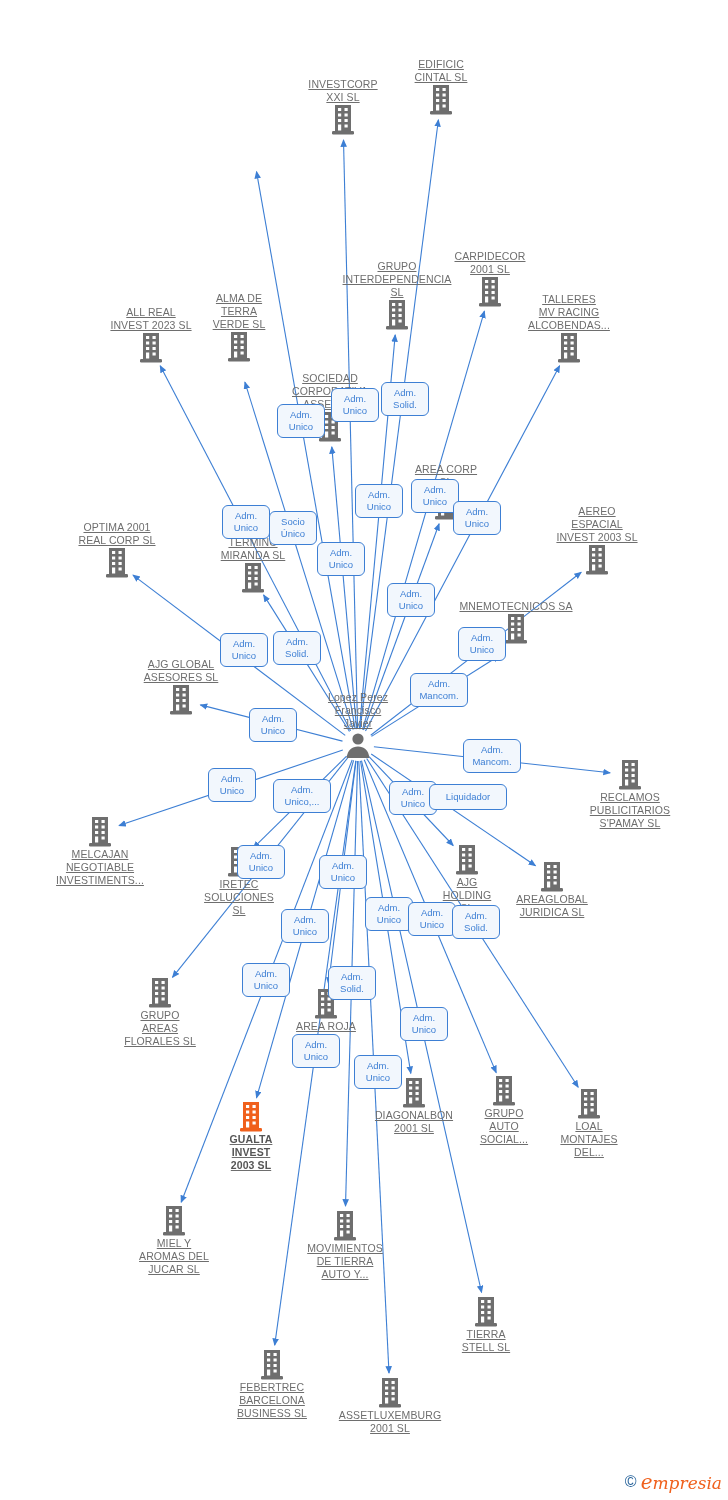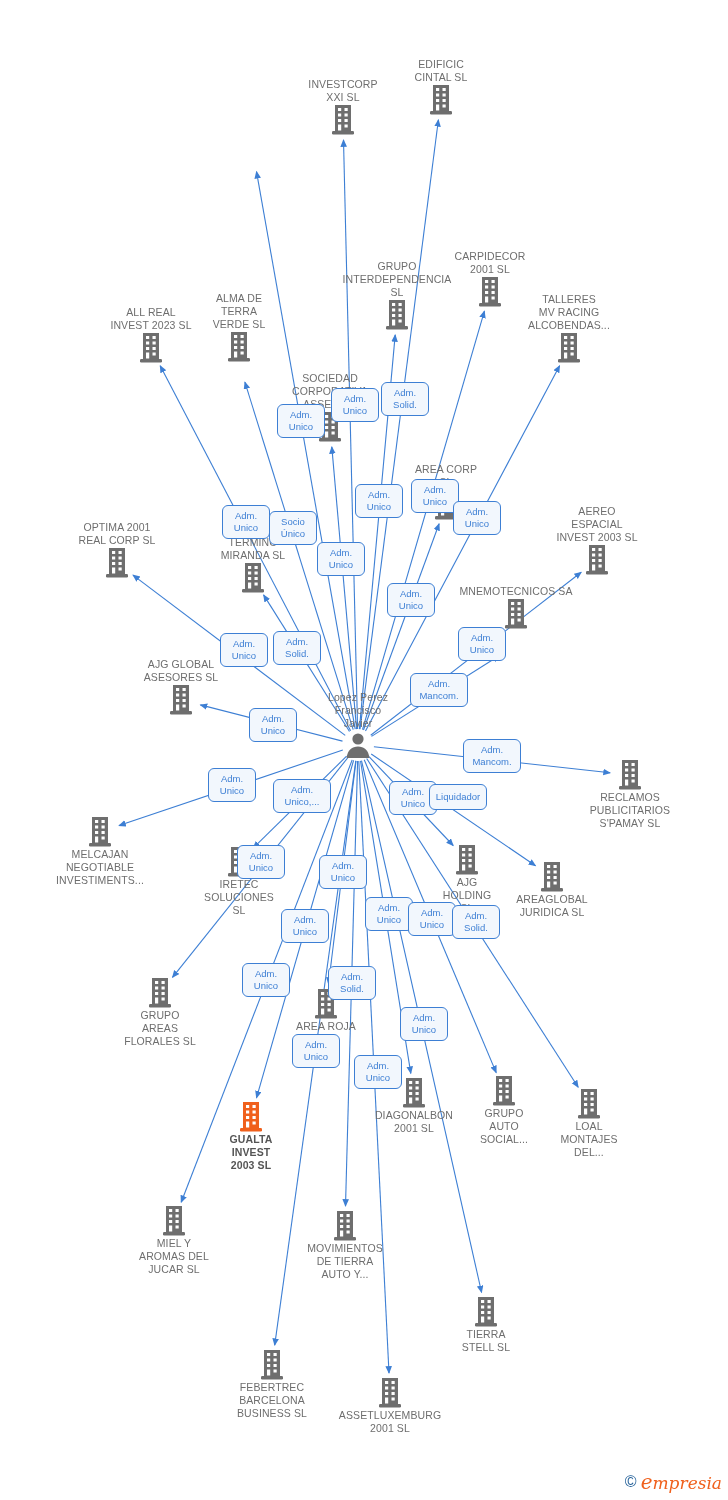--- a/index.html
+++ b/index.html
@@ -16,20 +16,21 @@
 
   .node{
     position:absolute;
     width:120px;
     margin-left:-60px;
     text-align:center;
     font-size:10.5px;
     line-height:13px;
     color:#6e6e6e;
     letter-spacing:.1px;
+    text-decoration:underline;
   }
   .node .ico{display:block;}
   .node .ico svg{display:block;margin:0 auto;}
   .node .lbl{display:block;white-space:pre-line;}
   .node.lbl-above .lbl{order:-1;}
   .node.lbl-above{display:flex;flex-direction:column;}
   .node.lbl-below{display:flex;flex-direction:column;justify-content:flex-end;}
   .node.hl .lbl{color:#555;font-weight:bold;}
 
   .badge{
@@ -42,21 +43,21 @@
     font-size:9.5px;
     line-height:12px;
     text-align:center;
     padding:4px 3px;
     width:48px;
     margin-left:-24px;
     margin-top:-16px;
     white-space:pre-line;
   }
   .badge.wide{width:58px;margin-left:-29px;}
-  .badge.w1{width:58px;margin-left:-31px;padding:6px 2px;}
+  .badge.w1{width:78px;margin-left:-31px;padding:6px 2px;}
 
   #watermark{
     position:absolute;right:6px;bottom:6px;
     display:flex;align-items:center;gap:4px;
     font-size:17px;
   }
   #watermark .cmark{color:#27639b;font-size:16px;}
   #watermark .wname{color:#f0601c;font-style:italic;font-family:"DejaVu Serif",serif;font-size:17px;}
   #watermark .wname .cap{font-size:20px;}
 </style>
@@ -329,21 +330,21 @@
           <rect x="15.5" y="4" width="3.2" height="3" fill="#fff"></rect>
           <rect x="9" y="9.5" width="3.2" height="3" fill="#fff"></rect>
           <rect x="15.5" y="9.5" width="3.2" height="3" fill="#fff"></rect>
           <rect x="9" y="15" width="3.2" height="3" fill="#fff"></rect>
           <rect x="15.5" y="15" width="3.2" height="3" fill="#fff"></rect>
           <rect x="9" y="20.5" width="3.2" height="6" fill="#fff"></rect>
           <rect x="15.5" y="20.5" width="3.2" height="3" fill="#fff"></rect>
         </svg>
       </span>
     </div>
-    <div class="node lbl-above" style="left: 516px; top: 585px;">
+    <div class="node lbl-above" style="left: 516px; top: 600px;">
       <span class="lbl">MNEMOTECNICOS SA</span>
       <span class="ico">
         <svg width="28" height="32" viewBox="0 0 28 32" aria-hidden="true">
           <rect x="6" y="1" width="16" height="27" fill="#6e6e6e"></rect>
           <rect x="3" y="27" width="22" height="3.4" rx="1.2" fill="#6e6e6e"></rect>
           <rect x="9" y="4" width="3.2" height="3" fill="#fff"></rect>
           <rect x="15.5" y="4" width="3.2" height="3" fill="#fff"></rect>
           <rect x="9" y="9.5" width="3.2" height="3" fill="#fff"></rect>
           <rect x="15.5" y="9.5" width="3.2" height="3" fill="#fff"></rect>
           <rect x="9" y="15" width="3.2" height="3" fill="#fff"></rect>

